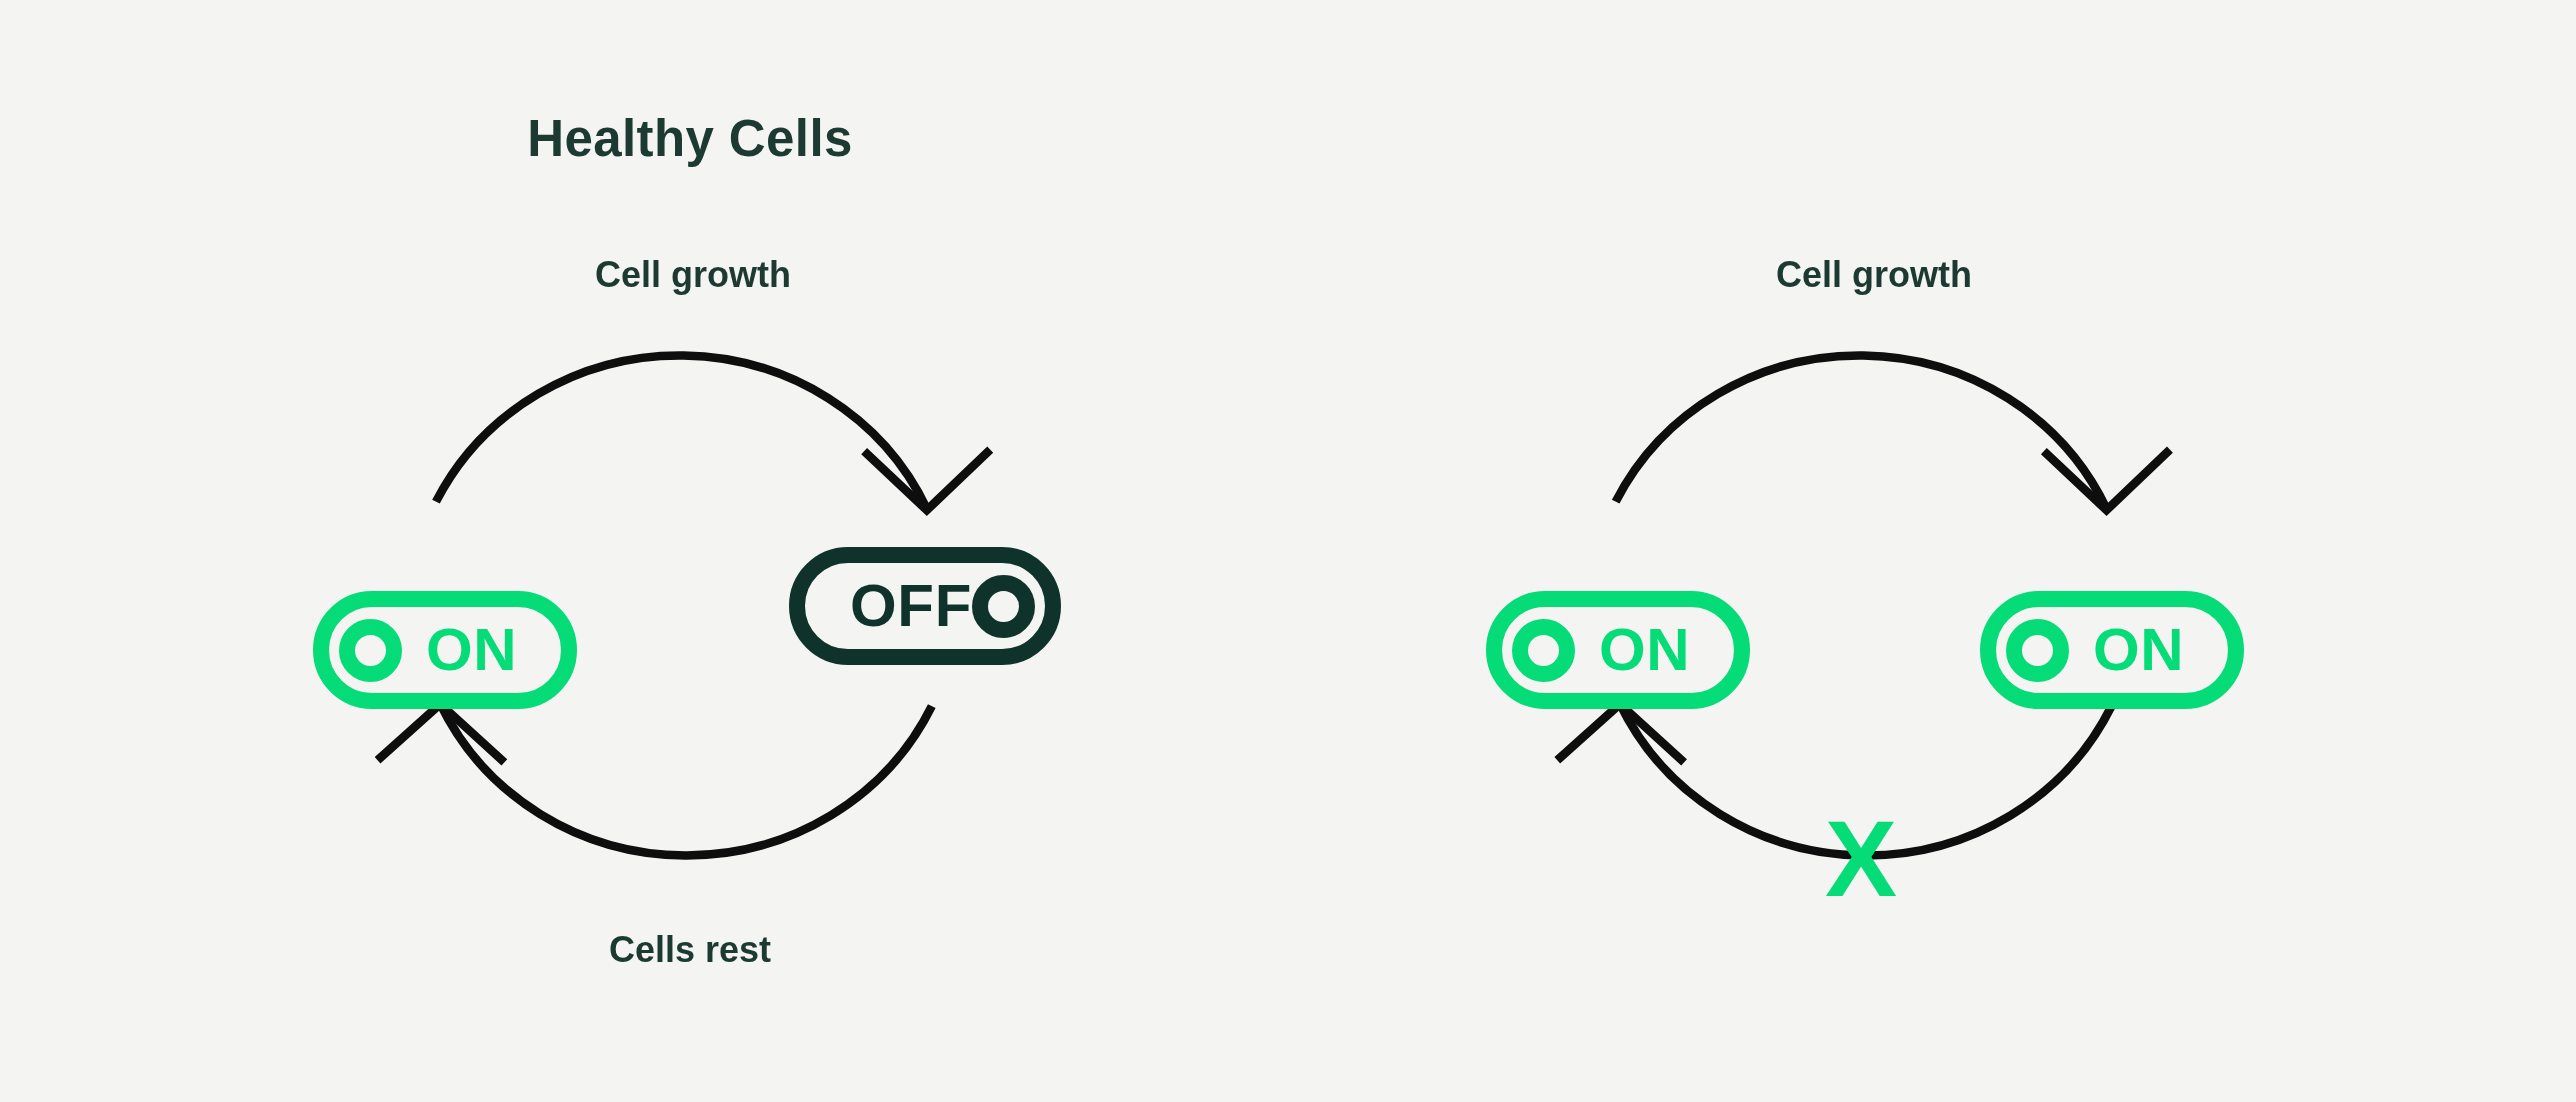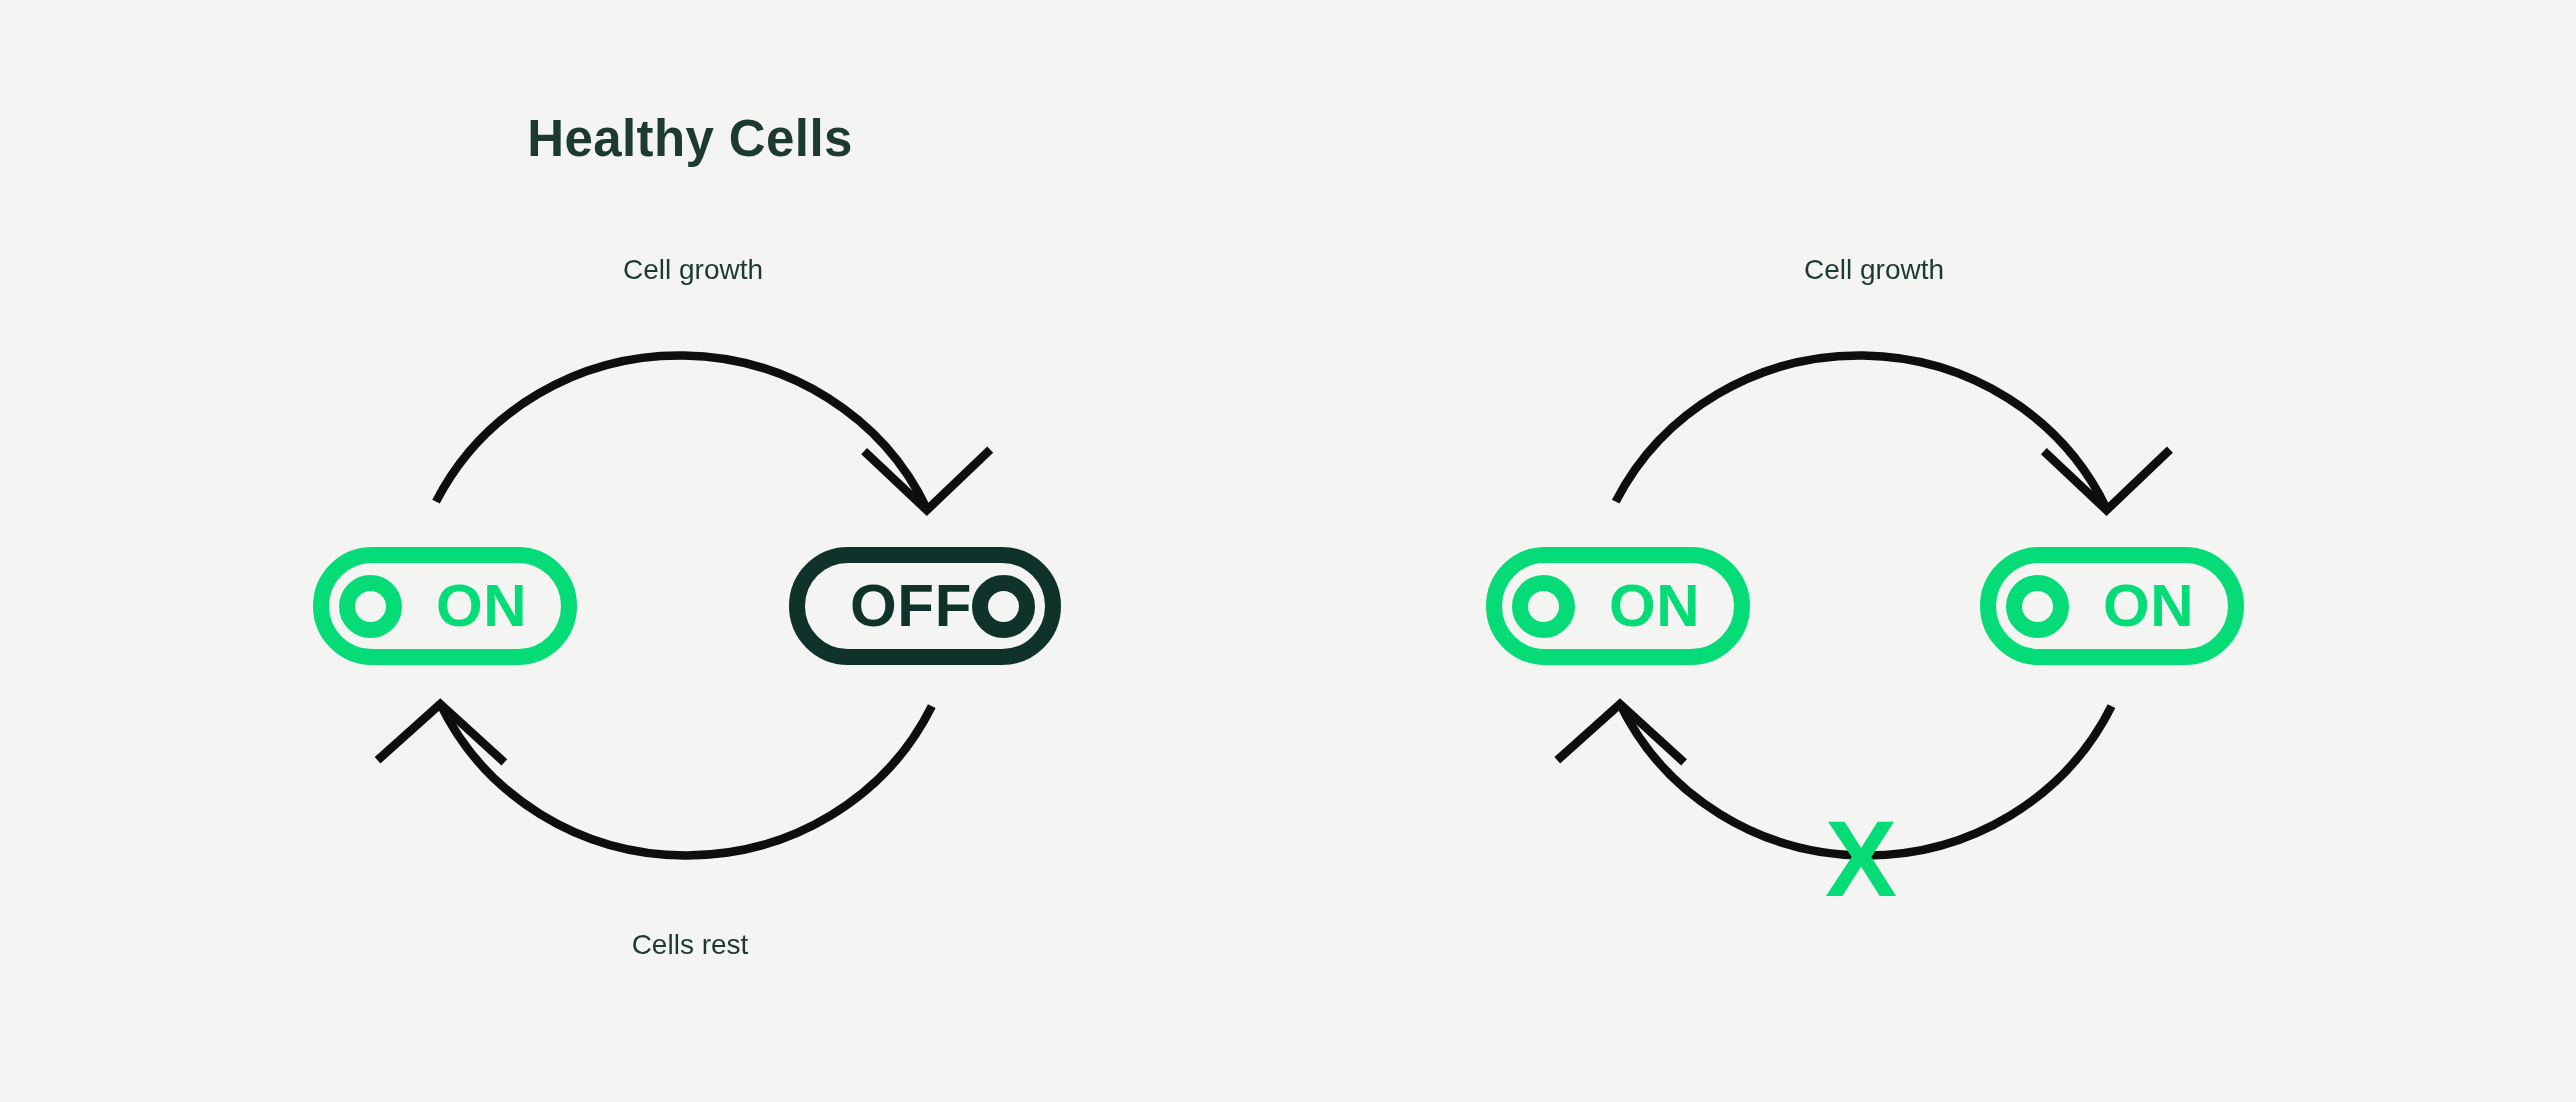--- a/index.html
+++ b/index.html
@@ -20,27 +20,27 @@
   }
   .arcs{position:absolute;left:0;top:0;width:2576px;height:1103px;}
   .arcs path{fill:none;stroke:var(--arrow);stroke-width:12;stroke-linejoin:miter;}
   .title{
     position:absolute;transform:translateX(-50%);
     font-size:51px;font-weight:700;color:var(--text);line-height:1;white-space:nowrap;
     letter-spacing:0.4px;
   }
   .label{
     position:absolute;transform:translateX(-50%);
-    font-size:28px;font-weight:400;color:var(--text);line-height:1.1;white-space:nowrap;text-align:right;
+    font-size:36px;font-weight:700;color:var(--text);line-height:1.1;white-space:nowrap;text-align:right;
   }
   .toggle{
     position:absolute;height:118px;border-radius:68px;border:16.4px solid;
     display:flex;align-items:center;
   }
-  .toggle--on{border-color:var(--green);color:var(--green);padding-left:10px;gap:34px;}
+  .toggle--on{border-color:var(--green);color:var(--green);padding-left:10px;gap:24px;margin-top:44px;}
   .toggle--off{border-color:var(--dark);color:var(--dark);justify-content:flex-end;padding-right:10px;}
   .toggle .knob{
     width:63px;height:63px;border:16.4px solid;border-radius:50%;flex:0 0 auto;
     border-color:inherit;background:transparent;
   }
   .toggle .state{
     font-size:60px;font-weight:700;line-height:1;letter-spacing:0.7px;white-space:nowrap;
   }
   .x-marker{
     position:absolute;transform:translateX(-50%);

